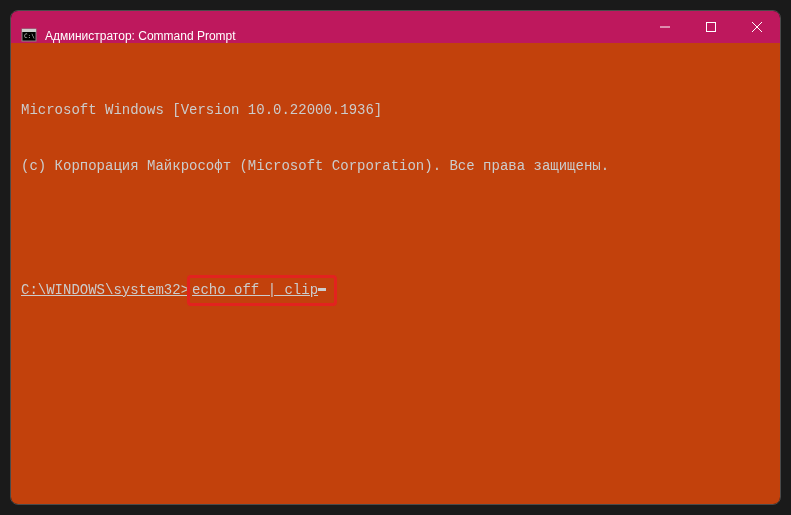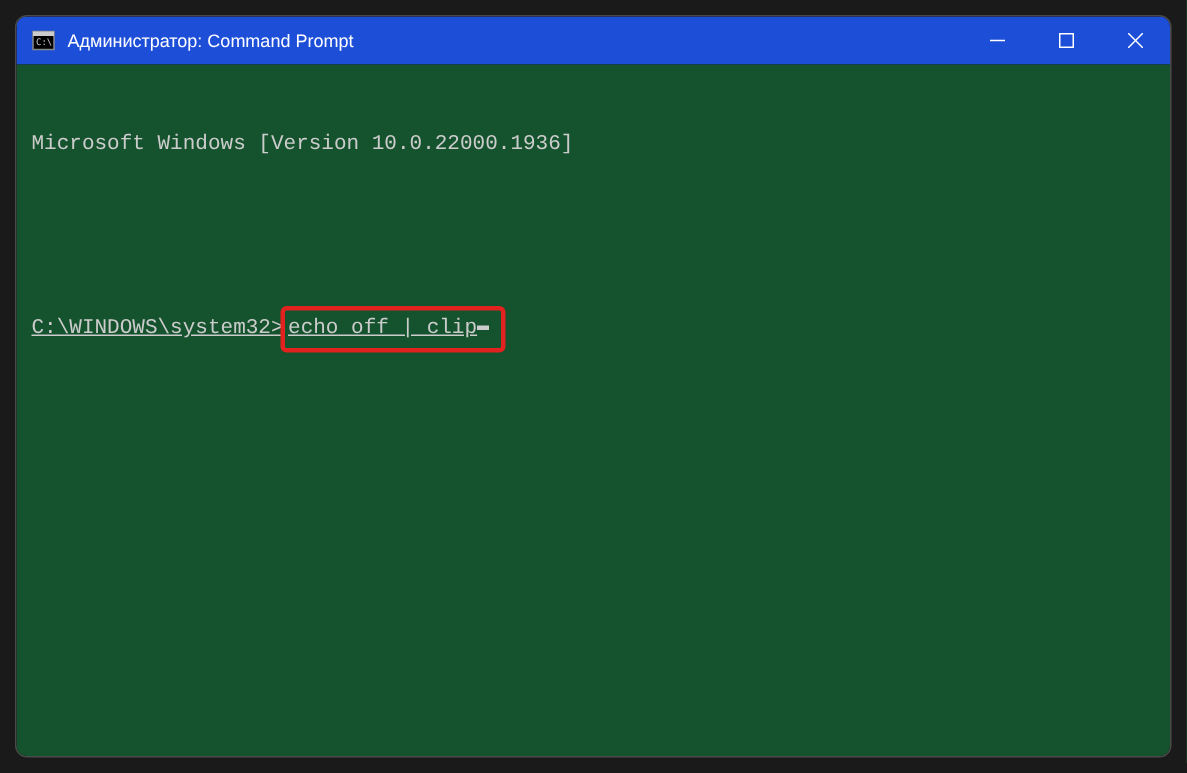--- a/index.html
+++ b/index.html
@@ -24,23 +24,23 @@
       height: 495px;
       background: #0c0c0c;
       border: 1px solid #4a4a4a;
       border-radius: 8px;
       overflow: hidden;
       display: flex;
       flex-direction: column;
     }
     .titlebar {
       height: 32px;
-      background: #1d4ed8;
+      background: #be185d;
       display: flex;
-      align-items: center;
+      align-items: flex-end;
       padding-left: 10px;
       color: #ffffff;
       font-family: 'Segoe UI', Tahoma, sans-serif;
       font-size: 12px;
     }
     .titlebar-icon {
       width: 16px;
       height: 16px;
       margin-right: 8px;
       display: flex;
@@ -64,22 +64,22 @@
       height: 32px;
       display: flex;
       align-items: center;
       justify-content: center;
       color: #ffffff;
       font-family: 'Segoe UI', sans-serif;
       cursor: pointer;
     }
     .terminal-body {
       flex: 1;
-      background: #14532d;
-      padding: 6px 10px;
+      background: #c2410c;
+      padding: 20px 10px;
       color: #cccccc;
       font-family: Consolas, 'Courier New', monospace;
       font-size: 14px;
       line-height: 1.35;
       white-space: pre;
       position: relative;
     }
     .terminal-line {
       display: block;
     }
@@ -141,18 +141,19 @@
       <div class="win-btn close">
         <svg width="10" height="10" viewBox="0 0 10 10">
           <line x1="0" y1="0" x2="10" y2="10" stroke="#ffffff" stroke-width="1"></line>
           <line x1="10" y1="0" x2="0" y2="10" stroke="#ffffff" stroke-width="1"></line>
         </svg>
       </div>
     </div>
   </div>
   <div class="terminal-body">
     <span class="terminal-line">Microsoft Windows [Version 10.0.22000.1936]</span>
+    <span class="terminal-line">(c) Корпорация Майкрософт (Microsoft Corporation). Все права защищены.</span>
     <span class="terminal-line"> </span>
     <div class="prompt-line">
       <span class="prompt-text">C:\WINDOWS\system32&gt;</span><span class="command-highlight"><span class="command-text">echo off | clip</span><span class="cursor"></span></span>
     </div>
   </div>
 </div>
 
 </body></html>

